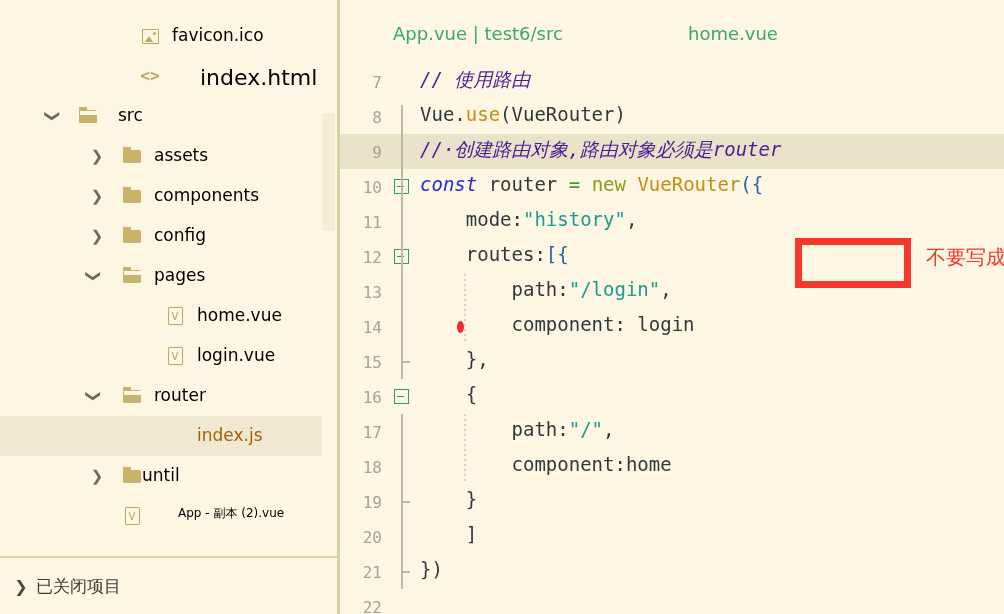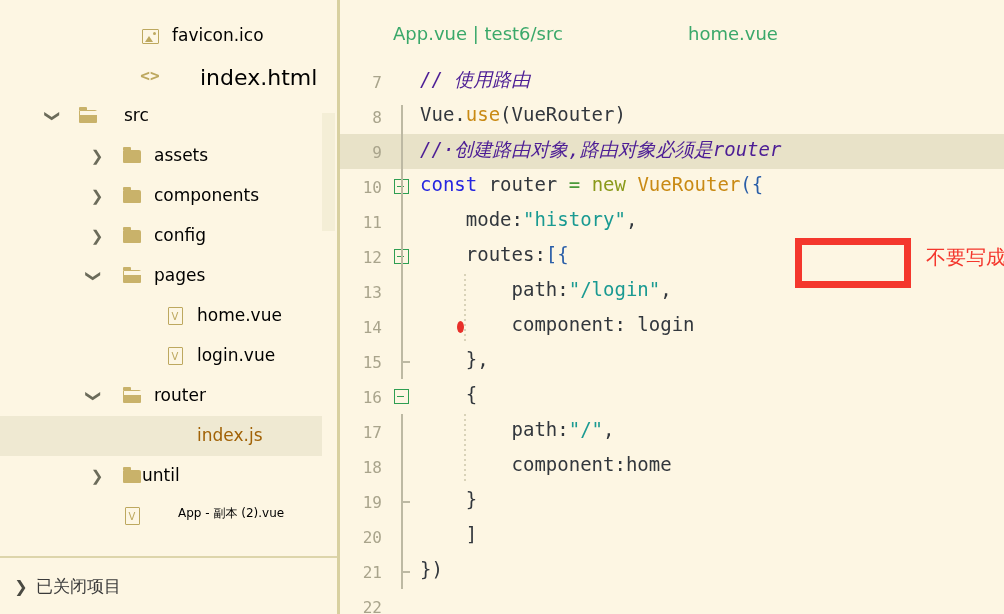--- a/index.html
+++ b/index.html
@@ -145,21 +145,21 @@
     position:absolute;left:124px;width:1.6px;height:35px;
     background:repeating-linear-gradient(to bottom,#d8d2b8 0 2px,transparent 2px 5px);
   }
   .bp-dot{
     position:absolute;left:117px;top:12px;width:7px;height:12px;
     background:#e8302a;border-radius:50% 50% 50% 50%;
   }
 
   
   .t-def{color:#32373d;}
-  .t-kw{color:#2626e0;}
+  .t-kw{color:#2626e0;font-style:italic;}
   .t-new{color:#8a9a1b;}
   .t-fn{color:#c98a14;}
   .t-str{color:#1a9a92;}
   .t-punct{color:#2a5ea8;}
   .t-op{color:#4a9a3a;}
   .t-cmt{color:#4c1d95;font-style:italic;}
   .t-export{color:#8a9a1b;}
   .t-ident{color:#32373d;}
 
   
@@ -194,21 +194,21 @@
         <div class="node-icon" style="left: 140px; top: 66px; position: absolute;">
           <span class="ic-code">&lt;&gt;</span>
         </div>
         <div class="tree-row" style="position: absolute; left: 0px; top: 56px; width: 322px;"></div>
         <div class="node-label" style="left: 164px; top: 67px; position: absolute; font-size: 22px; margin-left: 36px;">index.html</div>
         <div class="twisty" style="left: 44px; transform: rotate(90deg); top: 107px; position: absolute;">❯</div>
         <div class="node-icon" style="left: 78px; top: 106px; position: absolute;">
           <div class="ic-folder open"></div>
         </div>
         <div class="tree-row" style="position: absolute; left: 0px; top: 96px; width: 322px;"></div>
-        <div class="node-label" style="left: 124px; top: 107px; position: absolute; font-size: 17px;">src</div>
+        <div class="node-label" style="left: 118px; top: 107px; position: absolute; font-size: 17px;">src</div>
         <div class="twisty" style="left: 88px; top: 147px; position: absolute;">❯</div>
         <div class="node-icon" style="left: 122px; top: 146px; position: absolute;">
           <div class="ic-folder"></div>
         </div>
         <div class="tree-row" style="position: absolute; left: 0px; top: 136px; width: 322px;"></div>
         <div class="node-label" style="left: 154px; top: 147px; position: absolute; font-size: 17px;">assets</div>
         <div class="twisty" style="left: 88px; top: 187px; position: absolute;">❯</div>
         <div class="node-icon" style="left: 122px; top: 186px; position: absolute;">
           <div class="ic-folder"></div>
         </div>

